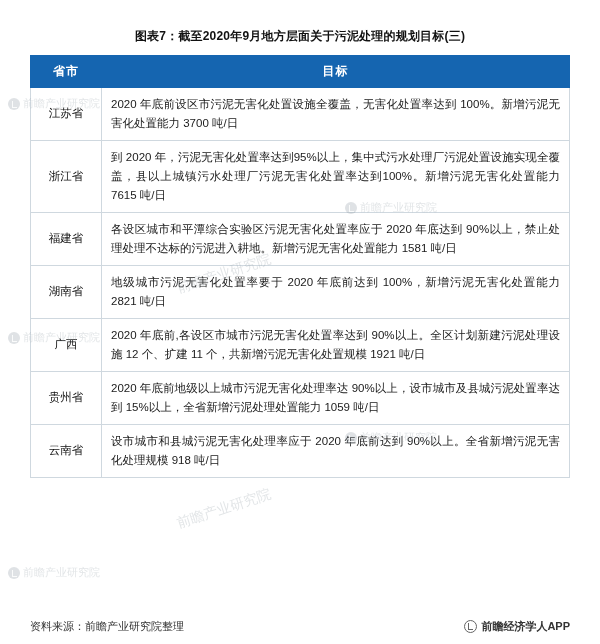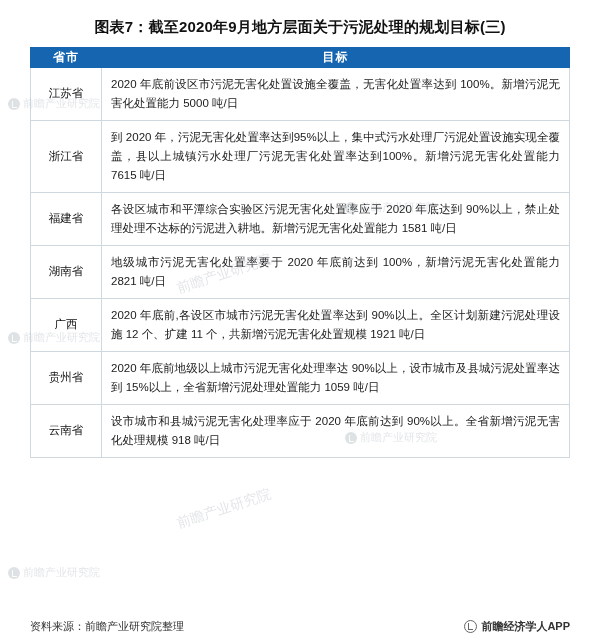--- a/index.html
+++ b/index.html
@@ -17,39 +17,39 @@
   }
   .page {
     position: relative;
     width: 600px;
     height: 644px;
     box-sizing: border-box;
     padding: 0 30px;
   }
   .chart-title {
     text-align: center;
-    font-size: 15px;
+    font-size: 12px;
     font-weight: bold;
     color: #111111;
-    padding: 18px 0 10px 0;
+    padding: 28px 0 10px 0;
     letter-spacing: 0.2px;
   }
   table.data-table {
     width: 100%;
     border-collapse: collapse;
     table-layout: fixed;
     position: relative;
     z-index: 2;
   }
   table.data-table th {
     background: #1565b0;
     color: #ffffff;
     font-size: 12px;
     font-weight: bold;
-    padding: 1px 4px;
+    padding: 7px 4px;
     text-align: center;
     border: 1px solid #1565b0;
     letter-spacing: 1px;
   }
   table.data-table th.col-prov { width: 62px; }
   table.data-table td {
     border: 1px solid #cfd8df;
     font-size: 11.5px;
     line-height: 1.65;
     vertical-align: middle;
@@ -152,21 +152,21 @@
   <table class="data-table">
     <thead>
       <tr>
         <th class="col-prov">省市</th>
         <th>目标</th>
       </tr>
     </thead>
     <tbody>
       <tr>
         <td class="prov">江苏省</td>
-        <td class="goal">2020 年底前设区市污泥无害化处置设施全覆盖，无害化处置率达到 100%。新增污泥无害化处置能力 5000 吨/日</td>
+        <td class="goal">2020 年底前设区市污泥无害化处置设施全覆盖，无害化处置率达到 100%。新增污泥无害化处置能力 3700 吨/日</td>
       </tr>
       <tr>
         <td class="prov">浙江省</td>
         <td class="goal">到 2020 年，污泥无害化处置率达到95%以上，集中式污水处理厂污泥处置设施实现全覆盖，县以上城镇污水处理厂污泥无害化处置率达到100%。新增污泥无害化处置能力 7615 吨/日</td>
       </tr>
       <tr>
         <td class="prov">福建省</td>
         <td class="goal">各设区城市和平潭综合实验区污泥无害化处置率应于 2020 年底达到 90%以上，禁止处理处理不达标的污泥进入耕地。新增污泥无害化处置能力 1581 吨/日</td>
       </tr>
       <tr>

